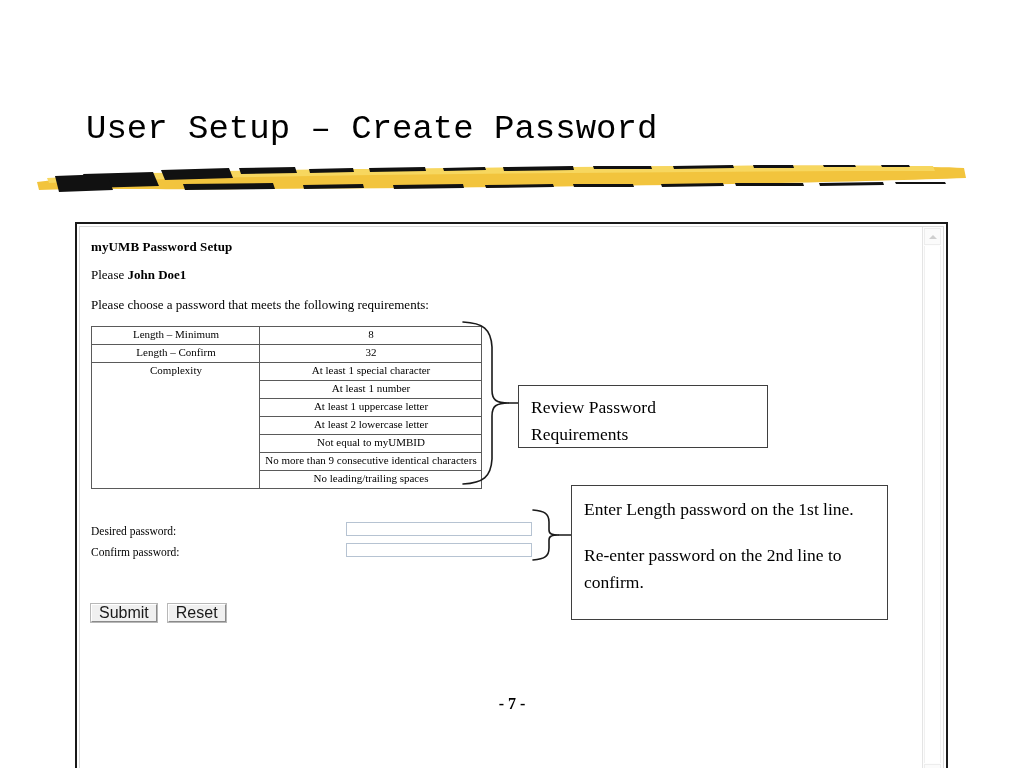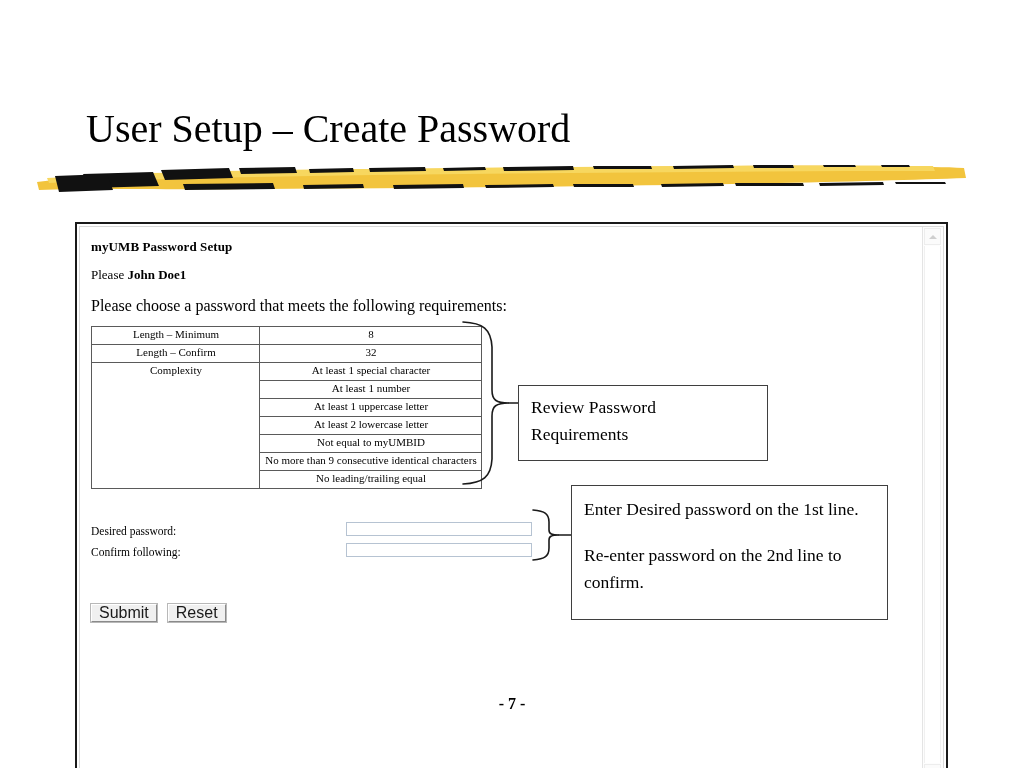--- a/index.html
+++ b/index.html
@@ -13,22 +13,22 @@
     font-family: "Liberation Serif", serif;
     overflow: hidden;
     position: relative;
   }
 
   
   .slide-title {
     position: absolute;
     left: 86px;
     top: 104px;
-    font-family: Liberation Serif, serif;
-    font-size: 40px;
+    font-family: Liberation Mono, monospace;
+    font-size: 34px;
     line-height: 50px;
     color: #000000;
     white-space: nowrap;
     letter-spacing: 0px;
   }
 
   
   .brush-wrap {
     position: absolute;
     left: 33px;
@@ -133,21 +133,21 @@
     position: absolute;
     left: 11px;
     top: 40px;
     font-size: 13px;
   }
   .pg-welcome b { font-weight: bold; }
   .pg-instruction {
     position: absolute;
     left: 11px;
     top: 70px;
-    font-size: 16px;
+    font-size: 13px;
   }
 
   
   .req-table {
     position: absolute;
     left: 11px;
     top: 99px;
     width: 375px;
     border-collapse: collapse;
     table-layout: fixed;
@@ -231,21 +231,21 @@
     font-family: "Liberation Serif", serif;
     font-size: 17.5px;
     line-height: 27px;
     color: #000000;
     padding: 8px 10px 8px 12px;
   }
   .callout-review {
     left: 518px;
     top: 385px;
     width: 250px;
-    height: 76px;
+    height: 63px;
   }
   .callout-enter {
     left: 571px;
     top: 485px;
     width: 317px;
     height: 135px;
     padding-top: 10px;
   }
   .callout-enter p {
     margin: 0 0 19px 0;
@@ -341,32 +341,32 @@
           <tr>
             <td class="value-cell">At least 2 lowercase letter</td>
           </tr>
           <tr>
             <td class="value-cell">Not equal to myUMBID</td>
           </tr>
           <tr>
             <td class="value-cell">No more than 9 consecutive identical characters</td>
           </tr>
           <tr>
-            <td class="value-cell">No leading/trailing equal</td>
+            <td class="value-cell">No leading/trailing spaces</td>
           </tr>
         </tbody>
       </table>
 
       <div class="form-row row-desired">
         <span class="lbl">Desired password:</span>
         <input class="pw-input" type="text" value="" style="">
       </div>
 
       <div class="form-row row-confirm">
-        <span class="lbl">Confirm following:</span>
+        <span class="lbl">Confirm password:</span>
         <input class="pw-input" type="text" value="" style="">
       </div>
 
       <div class="btn-bar">
         <span class="win-btn">Submit</span>
         <span class="win-btn">Reset</span>
       </div>
 
     </div>
 
@@ -398,17 +398,17 @@
     <path d="M28,27 L42,27" fill="none" stroke="#1a1a1a" stroke-width="1.6" stroke-linecap="round"></path>
   </svg>
 </div>
 
 <div class="callout callout-review">
   <div>Review Password</div>
   <div>Requirements</div>
 </div>
 
 <div class="callout callout-enter">
-  <p>Enter Desired password on the 1st line.</p>
+  <p>Enter Length password on the 1st line.</p>
   <p>Re-enter password on the 2nd line to confirm.</p>
 </div>
 
 <div class="page-number">- 7 -</div>
 
 </body></html>

